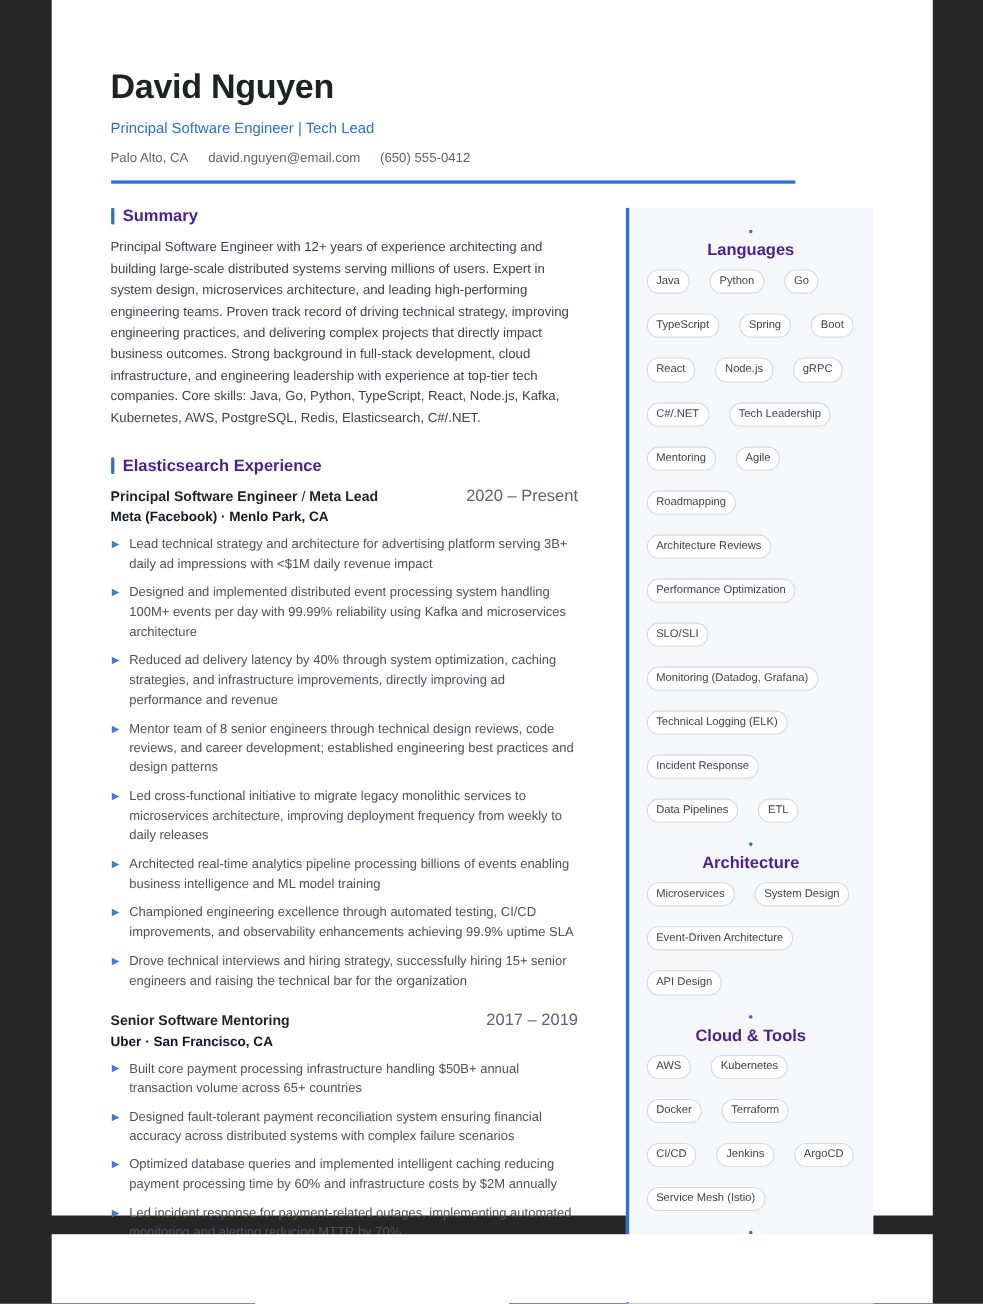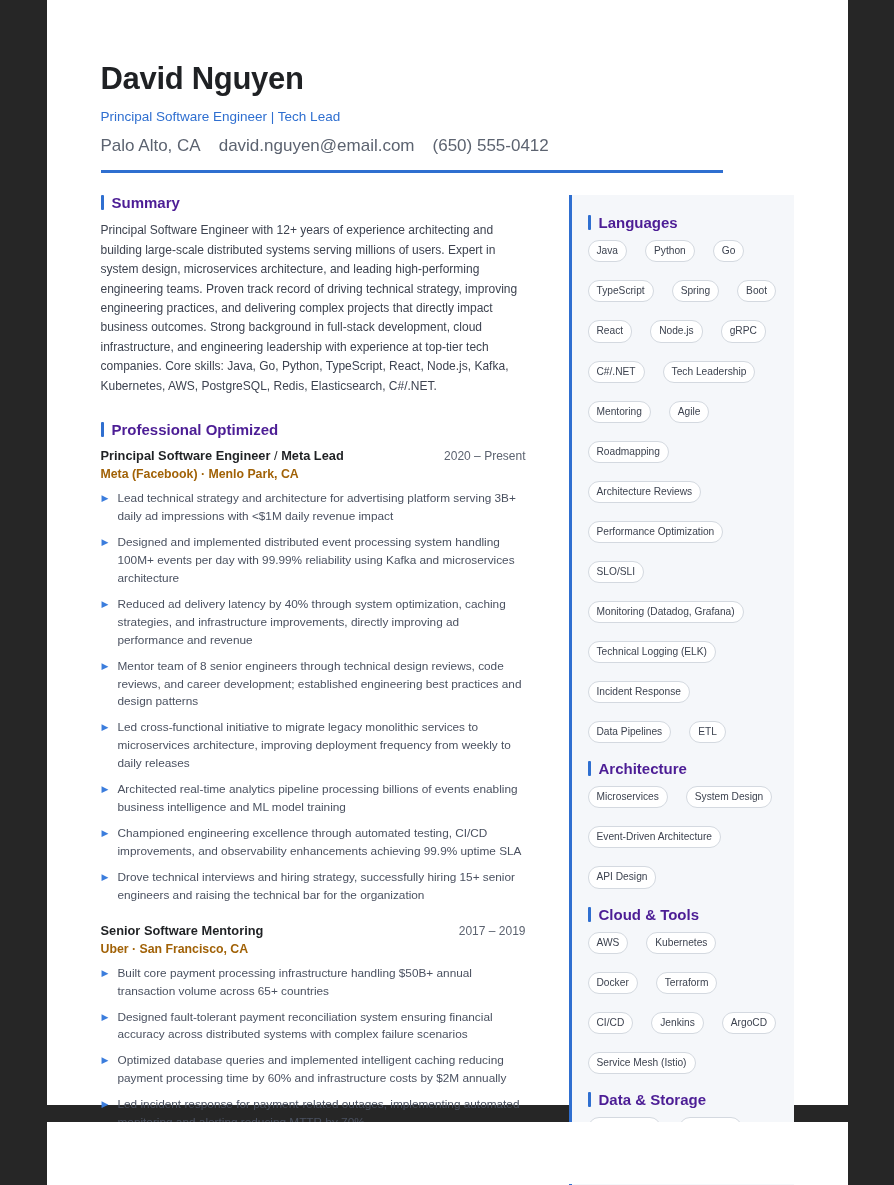--- a/index.html
+++ b/index.html
@@ -33,21 +33,21 @@
     margin: 0 0 13px 0;
     line-height: 1.1;
   }
   .headline {
     font-size: 13.5px;
     color: #2f6fd0;
     margin: 0 0 11px 0;
     line-height: 1.2;
   }
   .contact-row {
-    font-size: 17px;
+    font-size: 12px;
     color: #5c6370;
     margin: 0 0 14px 0;
     display: flex;
     gap: 18px;
     align-items: center;
   }
   .rule {
     height: 3px;
     background: #2f6fd0;
     margin: 0 0 22px 0;
@@ -98,29 +98,29 @@
     align-items: baseline;
     margin-bottom: 4px;
   }
   .job-title {
     font-size: 12.8px;
     font-weight: bold;
     color: #1f2124;
   }
   .job-title .sep { font-weight: normal; }
   .job-dates {
-    font-size: 12px;
+    font-size: 15px;
     color: #5c6370;
     white-space: nowrap;
     padding-left: 10px;
   }
   .job-company {
     font-size: 12.3px;
     font-weight: bold;
-    color: #a16207;
+    color: #0f172a;
     margin-bottom: 9px;
   }
   .bullets { list-style: none; margin: 0; padding: 0; }
   .bullet {
     position: relative;
     padding-left: 17px;
     font-size: 11.8px;
     line-height: 1.52;
     color: #4a5160;
     margin-bottom: 8px;
@@ -138,21 +138,21 @@
   
   .sidebar {
     background: #f5f7fa;
     border-left: 3px solid #2f6fd0;
     padding: 20px 16px 20px 16px;
     box-sizing: border-box;
     width: 225px;
   }
   .side-group { margin-bottom: 18px; }
   .side-group:last-child { margin-bottom: 0; }
-  .side-h { margin-bottom: 10px; }
+  .side-h { margin-bottom: 10px; flex-direction: column; }
   .chips { display: flex; flex-wrap: wrap; gap: 18px; }
   .chip {
     border: 1px solid #d4d9e0;
     border-radius: 11px;
     background: #ffffff;
     color: #3d4350;
     font-size: 10.2px;
     line-height: 1.38;
     padding: 3px 8px;
     white-space: normal;
@@ -197,21 +197,21 @@
       <div class="col-main">
 
         <div class="section-h">
           <span class="section-bar"></span>
           <span class="section-title">Summary</span>
         </div>
         <p class="summary-text">Principal Software Engineer with 12+ years of experience architecting and building large-scale distributed systems serving millions of users. Expert in system design, microservices architecture, and leading high-performing engineering teams. Proven track record of driving technical strategy, improving engineering practices, and delivering complex projects that directly impact business outcomes. Strong background in full-stack development, cloud infrastructure, and engineering leadership with experience at top-tier tech companies. Core skills: Java, Go, Python, TypeScript, React, Node.js, Kafka, Kubernetes, AWS, PostgreSQL, Redis, Elasticsearch, C#/.NET.</p>
 
         <div class="section-h">
           <span class="section-bar"></span>
-          <span class="section-title">Professional Optimized</span>
+          <span class="section-title">Elasticsearch Experience</span>
         </div>
 
         <div class="job">
           <div class="job-head">
             <div class="job-title">
               <span>Principal Software Engineer</span><span class="sep"> / </span><span>Meta Lead</span>
             </div>
             <div class="job-dates">2020 – Present</div>
           </div>
           <div class="job-company">Meta (Facebook) · Menlo Park, CA</div>

